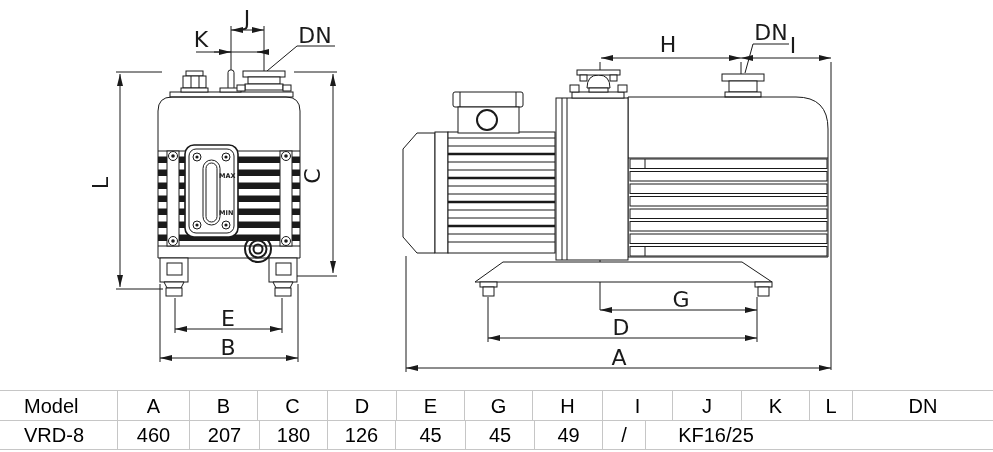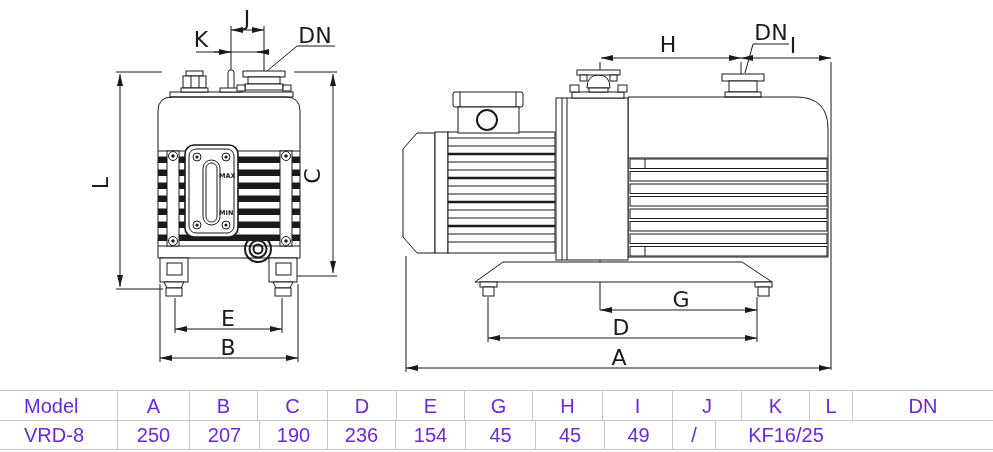--- a/index.html
+++ b/index.html
@@ -9,21 +9,21 @@
   svg .ln{stroke:#1a1a1a;stroke-width:1;fill:none;}
   svg .ln2{stroke:#1a1a1a;stroke-width:2;fill:none;}
   svg .thick{stroke:#1a1a1a;stroke-width:2.4;fill:none;}
   svg .fillb{fill:#1a1a1a;stroke:none;}
   svg .wht{fill:#ffffff;stroke:#1a1a1a;stroke-width:1;}
   svg text.dim{font-family:"DejaVu Sans", sans-serif;font-size:22px;font-weight:400;
                fill:#1a1a1a;text-anchor:middle;}
   svg text.tiny{font-family:"DejaVu Sans", sans-serif;font-size:6.5px;font-weight:700;
                 fill:#1a1a1a;text-anchor:start;}
   
-  .dim-table{position:absolute;left:0;top:390px;width:993px;color:#6d28d9;}
+  .dim-table{position:absolute;left:0;top:390px;width:993px;color:#000000;}
   .tr{display:flex;border-bottom:1px solid #c6c6c6;}
   .tr.first{border-top:1px solid #c6c6c6;}
   .td{box-sizing:border-box;border-right:1px solid #c6c6c6;display:flex;
       align-items:center;justify-content:center;font-size:20px;line-height:1;}
   .td.last{border-right:none;}
   .td.model{justify-content:flex-start;padding-left:24px;}
   .thead .td{height:29px;}
   .tbody .td{height:28px;}
   .w0{width:118px;} .w1{width:72px;} .w2{width:68px;} .w3{width:70px;}
   .w4{width:69px;} .w5{width:68px;} .w6{width:68px;} .w7{width:70px;}
@@ -304,25 +304,24 @@
     <div class="td w6">G</div>
     <div class="td w7">H</div>
     <div class="td w8">I</div>
     <div class="td w9">J</div>
     <div class="td w10">K</div>
     <div class="td w11">L</div>
     <div class="td w12 last">DN</div>
   </div>
   <div class="tr tbody">
     <div class="td model w0">VRD-8</div>
-    <div class="td w1">250</div>
+    <div class="td w1">460</div>
     <div class="td w3">207</div>
-    <div class="td w5">190</div>
-    <div class="td w6">236</div>
-    <div class="td w7">154</div>
+    <div class="td w5">180</div>
+    <div class="td w6">126</div>
     <div class="td w8">45</div>
     <div class="td w9">45</div>
     <div class="td w10">49</div>
     <div class="td w11">/</div>
     <div class="td w12 last">KF16/25</div>
   </div>
 </div>
 
 </div>
 

